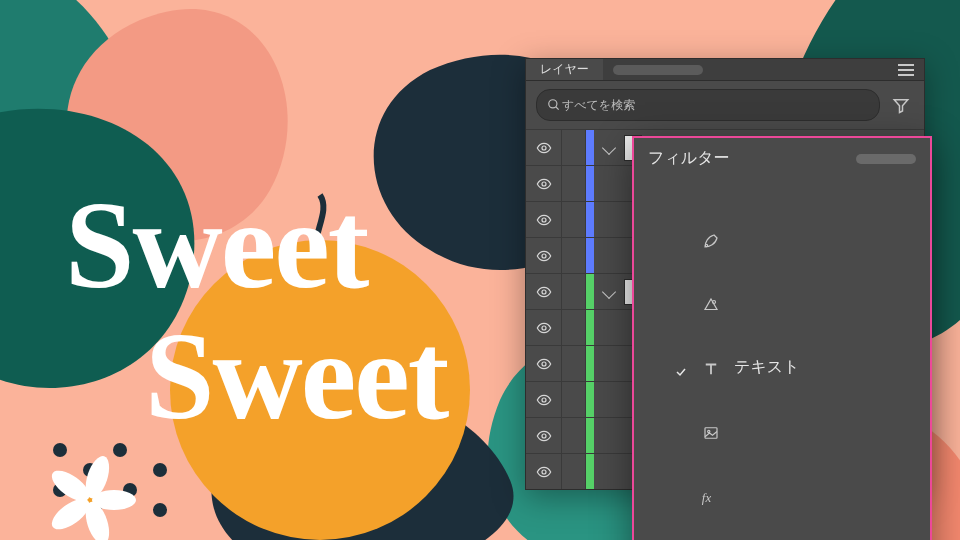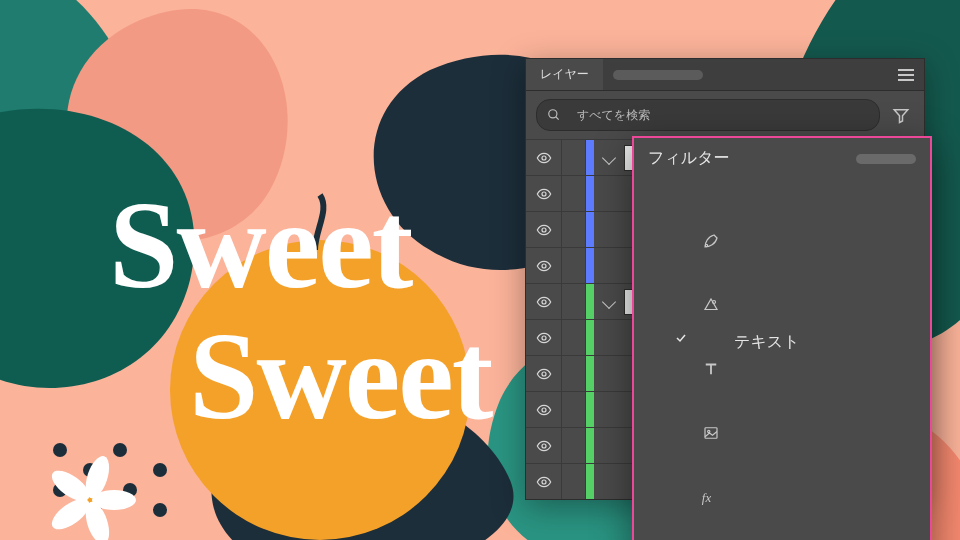--- a/index.html
+++ b/index.html
@@ -16,39 +16,38 @@
   }
   .canvas svg { position: absolute; inset: 0; width: 100%; height: 100%; }
   .headline {
     position: absolute;
     left: 65px; top: 180px;
     color: #fff;
     font-family: "Didot", "Bodoni MT", Georgia, serif;
     font-weight: 700;
     line-height: 1.05;
     letter-spacing: -2px;
-    margin-left: 44px;
   }
   .headline .l1 { font-size: 125px; }
   .headline .l2 { font-size: 125px; margin-left: 80px; }
 
   
   .panel {
     position: absolute;
     left: 525px; top: 58px;
     width: 400px;
     background: #4a4a4a;
     border: 1px solid #2d2d2d;
     box-shadow: 0 8px 30px rgba(0,0,0,0.35);
     color: #e6e6e6;
     font-size: 12px;
   }
   .panel-header {
     display: flex; align-items: center;
-    height: 32px;
+    height: 22px;
     background: #3e3e3e;
     border-bottom: 1px solid #2d2d2d;
   }
   .panel-tab {
     padding: 0 14px; height: 100%;
     display: flex; align-items: center;
     font-size: 12px; color: #ddd;
     background: #4a4a4a;
   }
   .panel-header .placeholder-pill {
@@ -57,21 +56,21 @@
   }
   .panel-menu { margin-left: auto; margin-right: 10px; display:flex; flex-direction:column; gap:3px;}
   .panel-menu span { display:block; width:16px; height:2px; background:#c8c8c8; }
 
   .search-row {
     display:flex; gap:8px; align-items:center;
     padding: 8px 10px;
     background: #4a4a4a;
   }
   .search-box {
-    flex:1; display:flex; align-items:center; gap:16px;
+    flex:1; display:flex; align-items:center; gap:1px;
     height: 32px;
     background: #3a3a3a;
     border: 1px solid #2d2d2d;
     border-radius: 14px;
     padding: 12px 10px;
     color: #bdbdbd;
   }
   .filter-funnel {
     width: 26px; height: 26px;
     display:flex; align-items:center; justify-content:center;
@@ -134,21 +133,21 @@
     width: 60px; height: 10px; border-radius: 5px;
     background: #6a6a6a;
   }
   .flyout-sec {
     padding: 4px 16px 10px 24px;
   }
   .flyout-sec .placeholder-pill {
     width: 60px; height: 10px; border-radius:5px; background:#6a6a6a;
   }
   .flyout-item {
-    display:flex; align-items:flex-start; gap:12px;
+    display:flex; align-items:flex-end; gap:12px;
     padding: 9px 16px 9px 40px;
   }
   .check { width: 14px; display:flex; justify-content:center; color:#e6e6e6; }
   .item-icon {
     width: 22px; display:flex; justify-content:center; align-items:center;
     color:#c8c8c8;
     margin-top:28px;
   }
   .item-label .placeholder-pill {
     width: 60px; height: 10px; border-radius: 5px; background:#6a6a6a;

